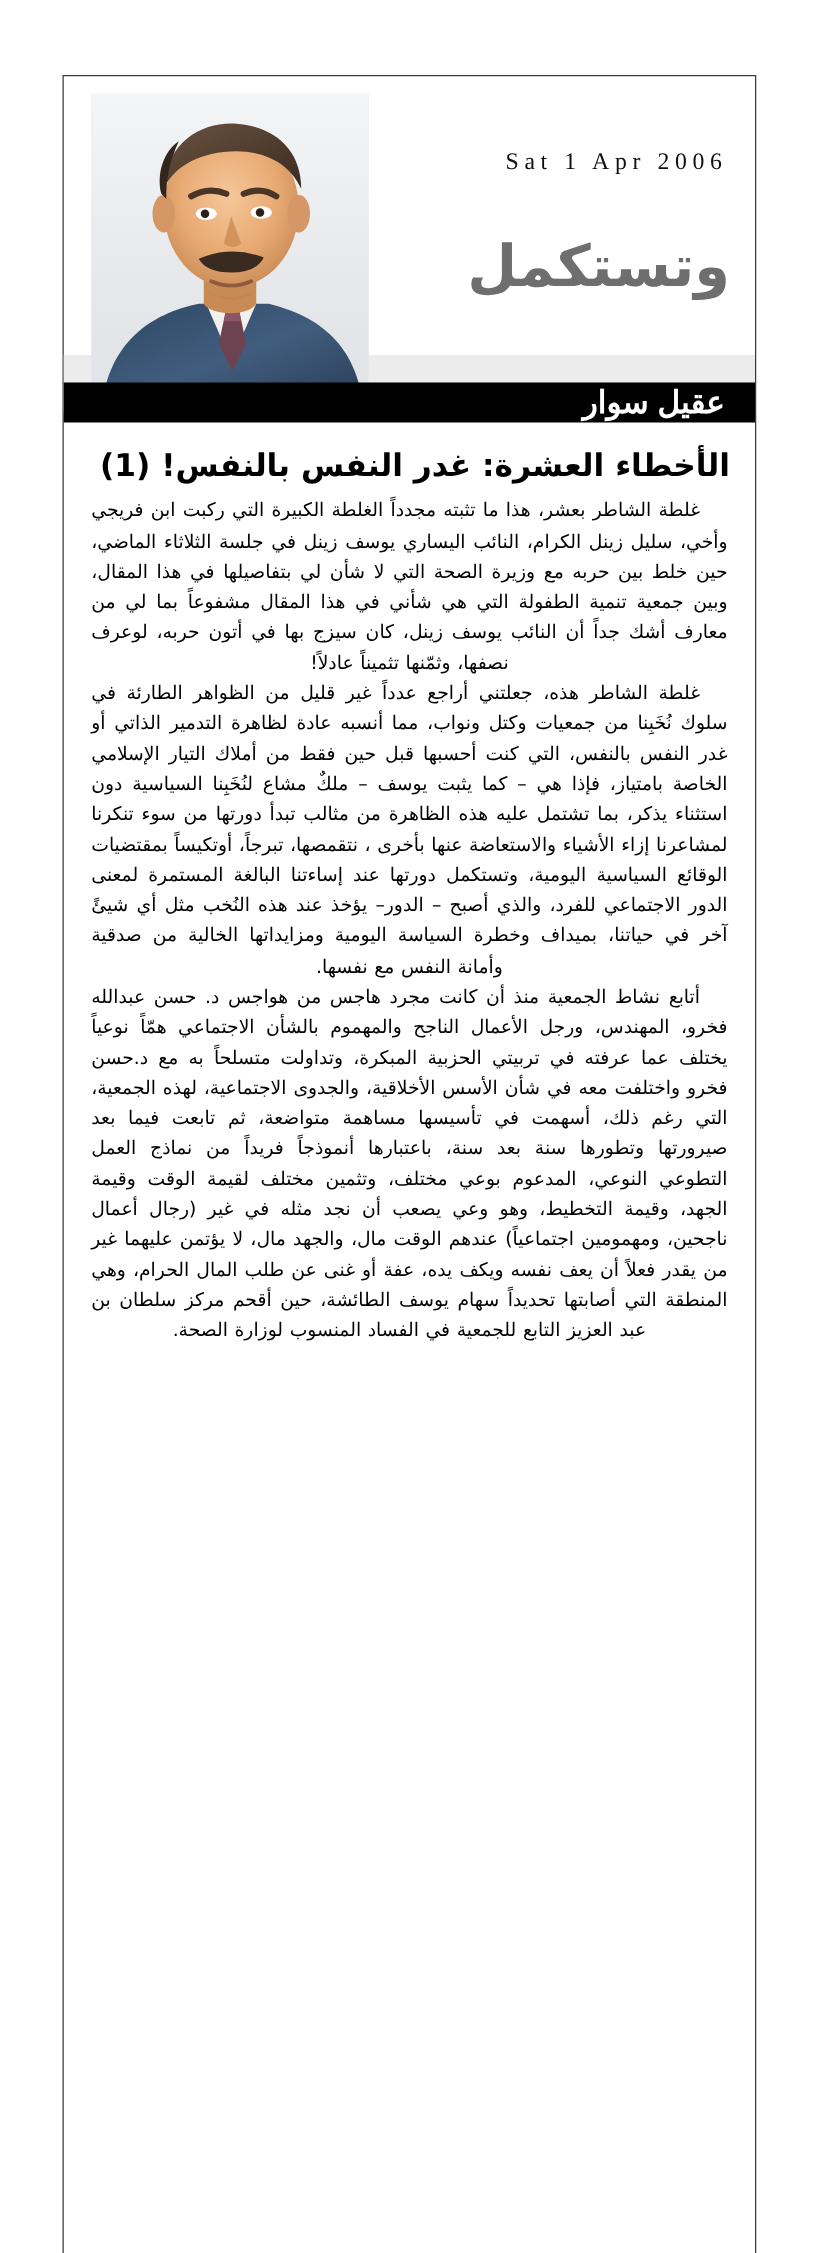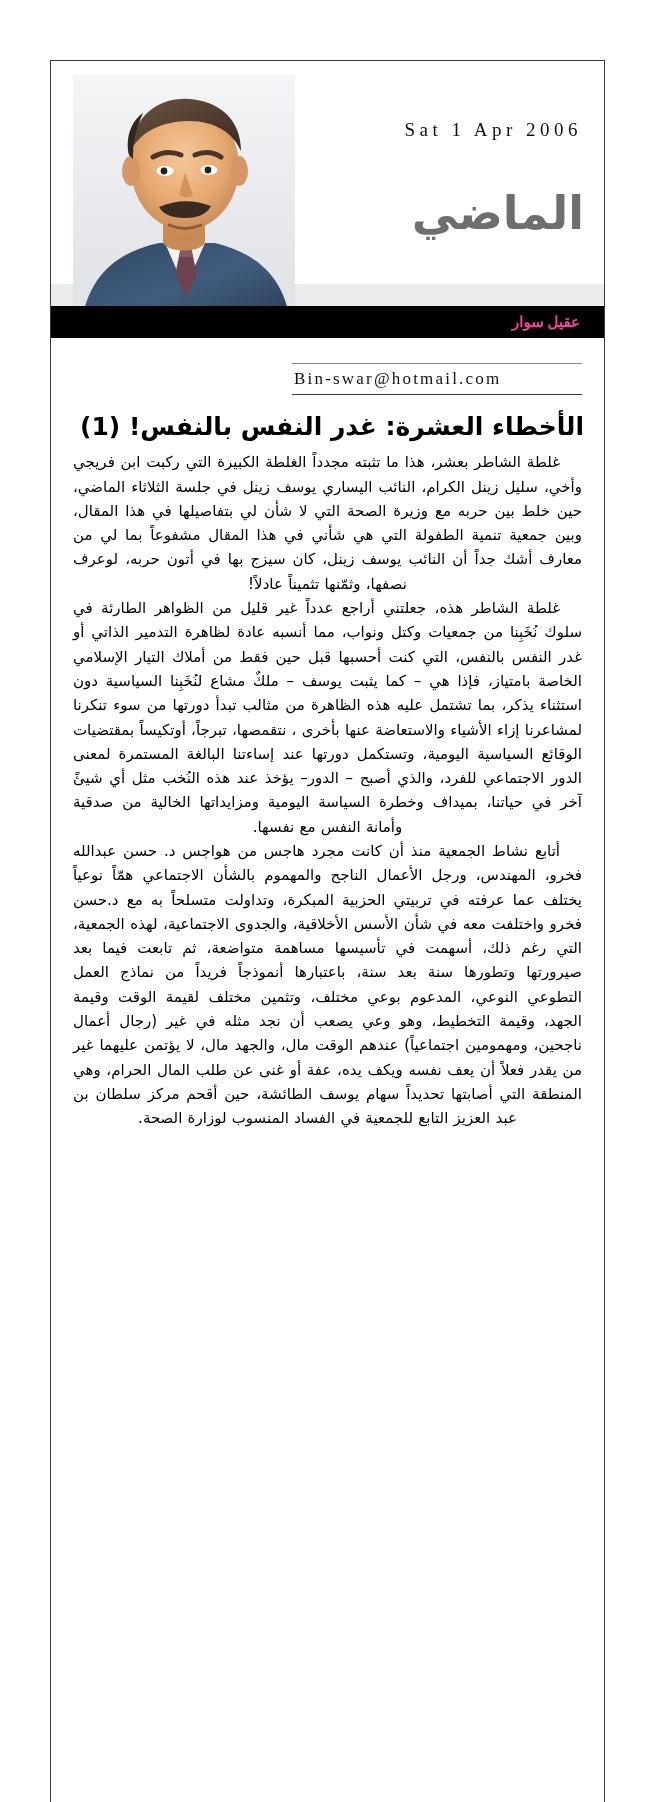--- a/index.html
+++ b/index.html
@@ -93,23 +93,23 @@
     top: 245px;
     height: 32px;
     background: #000000;
     display: flex;
     align-items: center;
     justify-content: flex-start;
     padding-right: 24px;
     box-sizing: border-box;
   }
   .byline-name {
-    color: #ec4899;
-    font-family: Liberation Serif, serif;
-    font-size: 15px;
+    color: #ffffff;
+    font-family: Liberation Sans, sans-serif;
+    font-size: 25px;
     font-weight: bold;
     direction: rtl;
     white-space: nowrap;
   }
 
   
   .email-block {
     position: relative;
     margin: 22px 22px 0 22px;
     width: 290px;
@@ -234,32 +234,27 @@
           <path d="M86 132 q26 -11 52 -1 q-6 12 -26 12 q-20 0 -26 -11 Z" fill="#3a2b20"></path>
 
           <path d="M96 150 q16 7 32 0" stroke="#8d5a3c" stroke-width="3" fill="none" stroke-linecap="round"></path>
 
           <path d="M92 158 q20 9 40 0 q-18 14 -40 0 Z" fill="#c07f4c" opacity="0.45"></path>
         </svg>
       </div>
 
       <div class="issue-date">Sat 1 Apr 2006</div>
 
-      <div class="masthead-title">الماضي</div>
+      <div class="masthead-title">وتستكمل</div>
 
       <div class="byline-bar">
         <span class="byline-name">عقيل سوار</span>
       </div>
     </div>
 
-    <div class="email-block">
-      <div class="email-rule-top"></div>
-      <div class="email-text">Bin-swar@hotmail.com</div>
-      <div class="email-rule-bottom"></div>
-    </div>
 
     <h1 class="headline">الأخطاء العشرة: غدر النفس بالنفس! (1)</h1>
 
     <div class="body-copy">
       <p>غلطة الشاطر بعشر، هذا ما تثبته مجدداً الغلطة الكبيرة التي ركبت ابن فريجي وأخي، سليل زينل الكرام، النائب اليساري يوسف زينل في جلسة الثلاثاء الماضي، حين خلط بين حربه مع وزيرة الصحة التي لا شأن لي بتفاصيلها في هذا المقال، وبين جمعية تنمية الطفولة التي هي شأني في هذا المقال مشفوعاً بما لي من معارف أشك جداً أن النائب يوسف زينل، كان سيزج بها في أتون حربه، لوعرف نصفها، وثمّنها تثميناً عادلاً!</p>
       <p>غلطة الشاطر هذه، جعلتني أراجع عدداً غير قليل من الظواهر الطارئة في سلوك نُخَبِنا من جمعيات وكتل ونواب، مما أنسبه عادة لظاهرة التدمير الذاتي أو غدر النفس بالنفس، التي كنت أحسبها قبل حين فقط من أملاك التيار الإسلامي الخاصة بامتياز، فإذا هي – كما يثبت يوسف – ملكٌ مشاع لنُخَبِنا السياسية دون استثناء يذكر، بما تشتمل عليه هذه الظاهرة من مثالب تبدأ دورتها من سوء تنكرنا لمشاعرنا إزاء الأشياء والاستعاضة عنها بأخرى ، نتقمصها، تبرجاً، أوتكيساً بمقتضيات الوقائع السياسية اليومية، وتستكمل دورتها عند إساءتنا البالغة المستمرة لمعنى الدور الاجتماعي للفرد، والذي أصبح – الدور– يؤخذ عند هذه النُخب مثل أي شيئً آخر في حياتنا، بميداف وخطرة السياسة اليومية ومزايداتها الخالية من صدقية وأمانة النفس مع نفسها.</p>
       <p>أتابع نشاط الجمعية منذ أن كانت مجرد هاجس من هواجس د. حسن عبدالله فخرو، المهندس، ورجل الأعمال الناجح والمهموم بالشأن الاجتماعي همّاً نوعياً يختلف عما عرفته في تربيتي الحزبية المبكرة، وتداولت متسلحاً به مع د.حسن فخرو واختلفت معه في شأن الأسس الأخلاقية، والجدوى الاجتماعية، لهذه الجمعية، التي رغم ذلك، أسهمت في تأسيسها مساهمة متواضعة، ثم تابعت فيما بعد صيرورتها وتطورها سنة بعد سنة، باعتبارها أنموذجاً فريداً من نماذج العمل التطوعي النوعي، المدعوم بوعي مختلف، وتثمين مختلف لقيمة الوقت وقيمة الجهد، وقيمة التخطيط، وهو وعي يصعب أن نجد مثله في غير (رجال أعمال ناجحين، ومهمومين اجتماعياً) عندهم الوقت مال، والجهد مال، لا يؤتمن عليهما غير من يقدر فعلاً أن يعف نفسه ويكف يده، عفة أو غنى عن طلب المال الحرام، وهي المنطقة التي أصابتها تحديداً سهام يوسف الطائشة، حين أقحم مركز سلطان بن عبد العزيز التابع للجمعية في الفساد المنسوب لوزارة الصحة.</p>
     </div>
 
     <div class="end-pad"></div>

